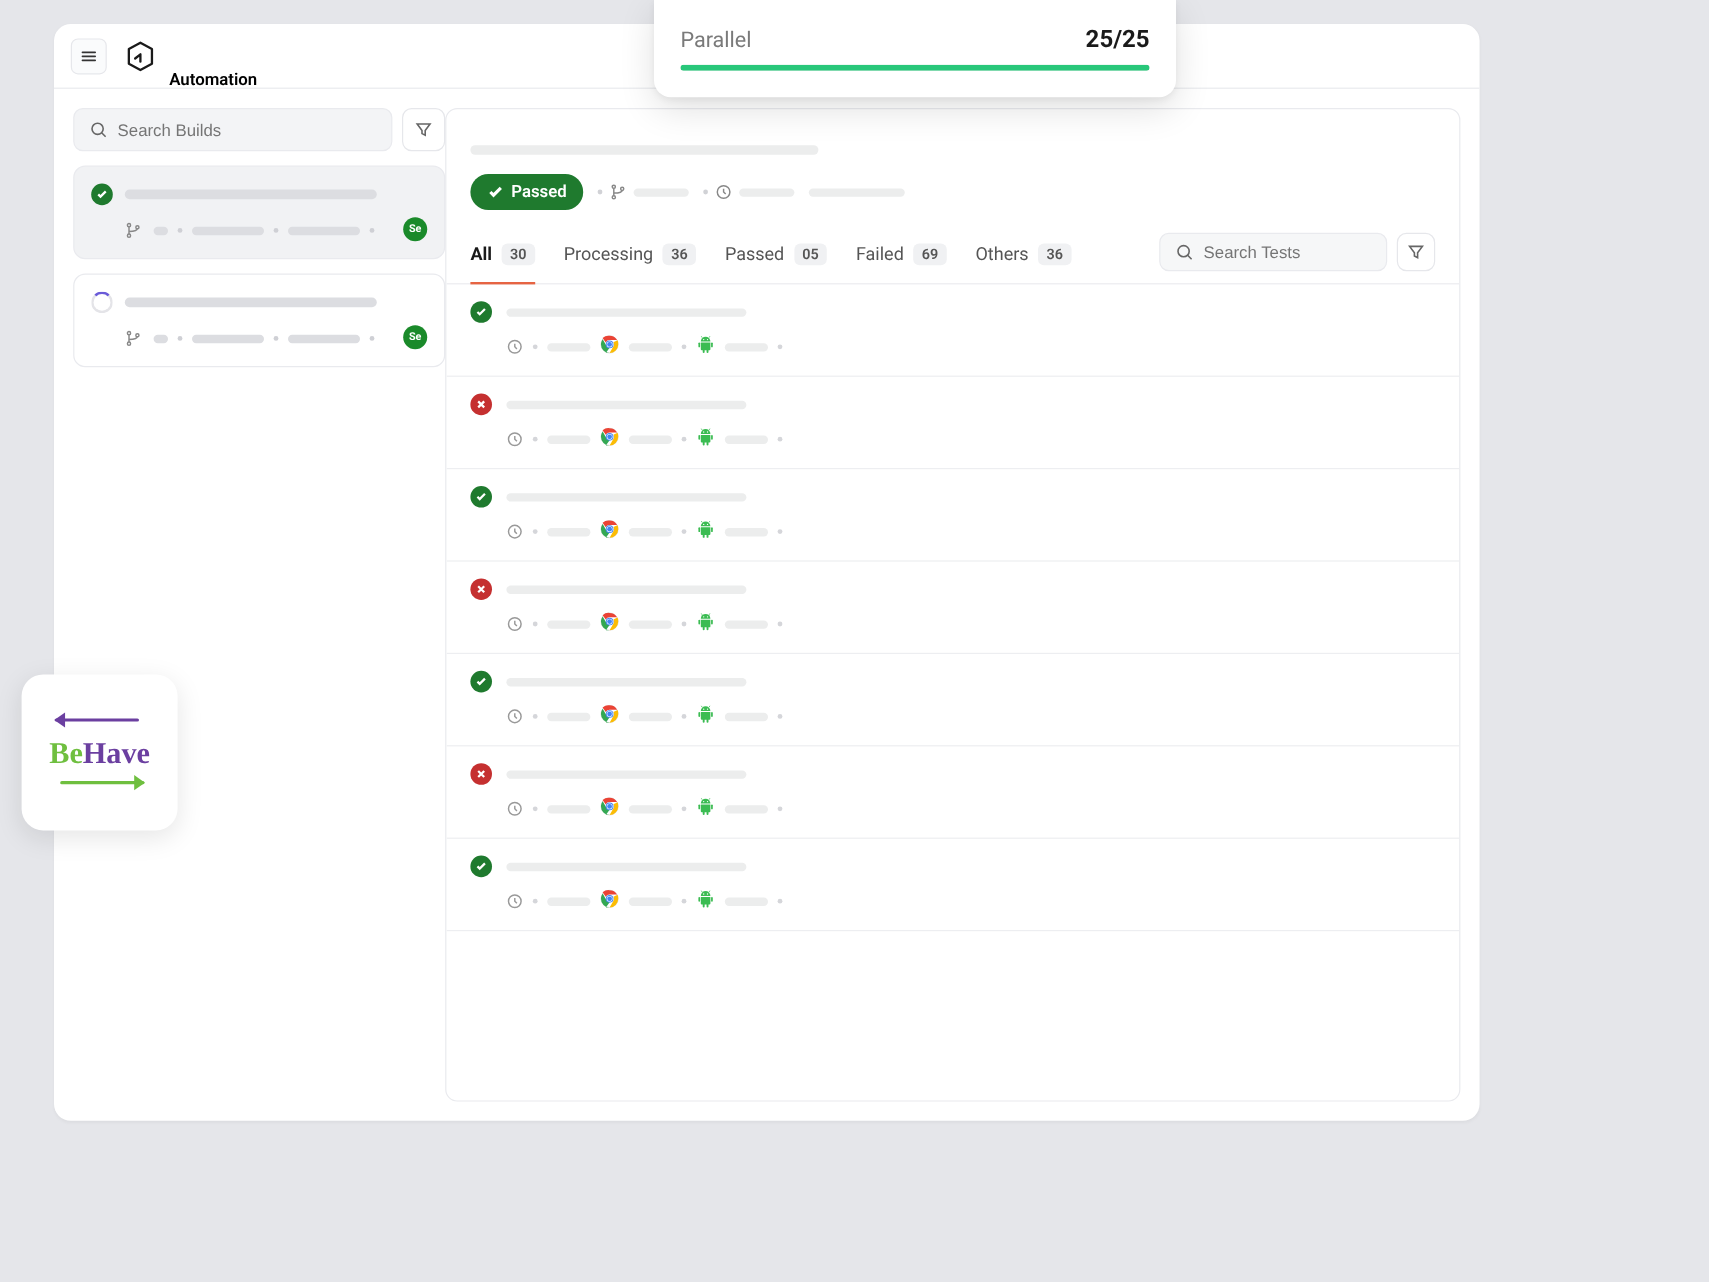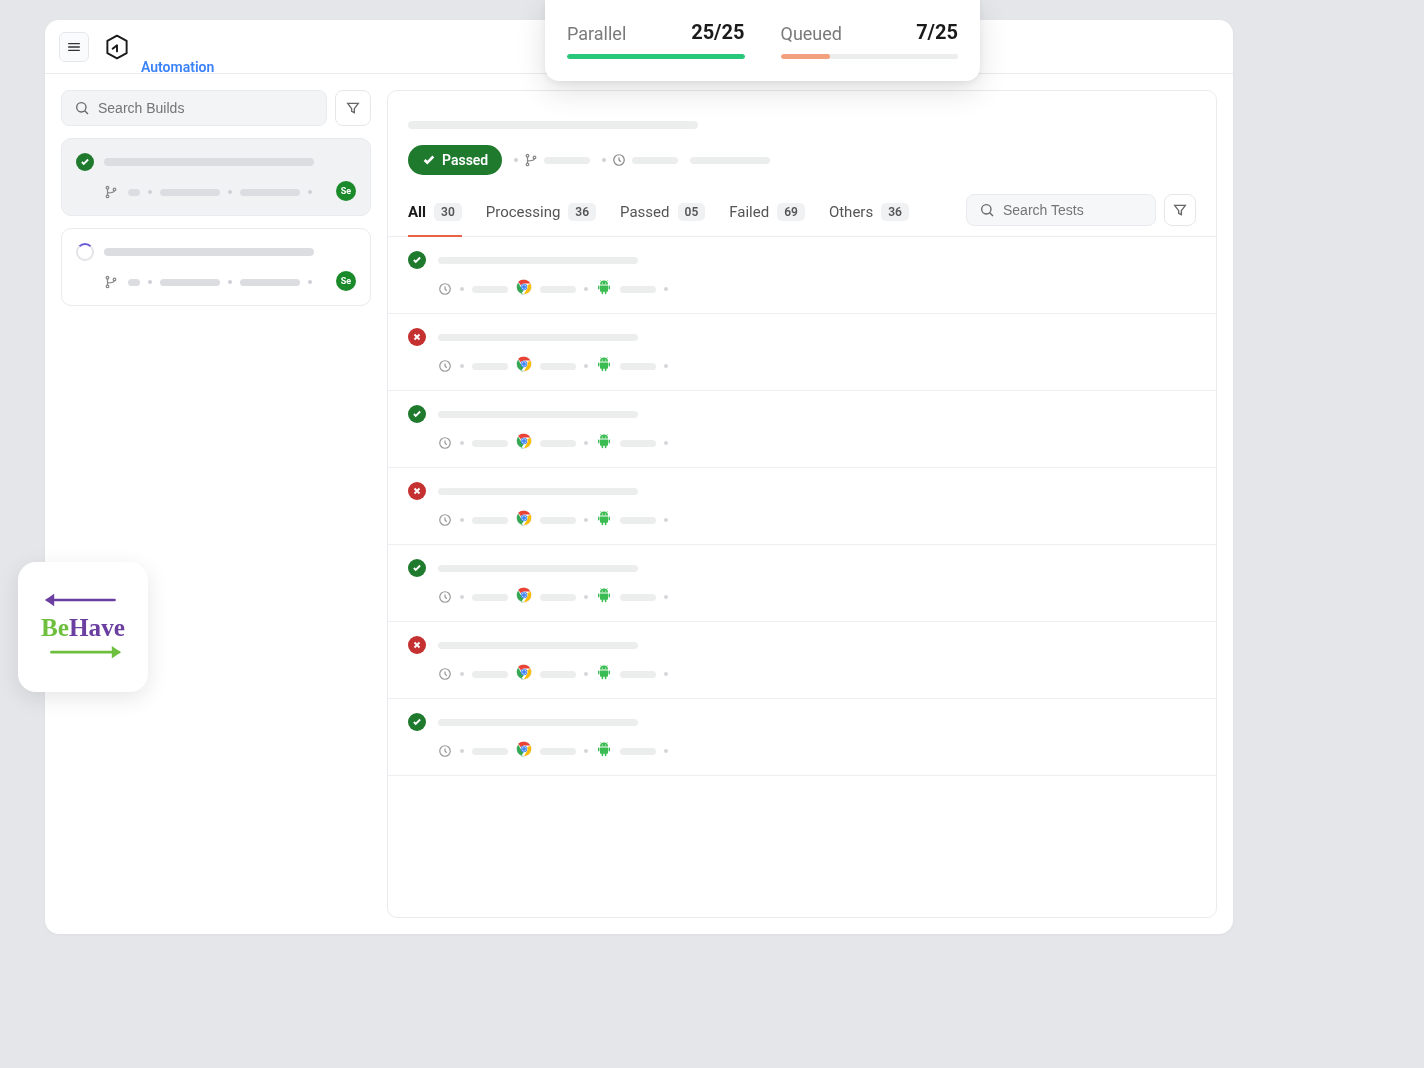--- a/index.html
+++ b/index.html
@@ -37,27 +37,26 @@
   width: 30px; height: 30px;
   border: 1px solid #e6e7eb;
   border-radius: 6px;
   background: #fafbfc;
   display:flex; align-items:center; justify-content:center;
   cursor:pointer;
 }
 .menu-btn svg { width:16px; height:16px; stroke:#333; }
 .logo { display:flex; align-items:center; gap:10px; }
 .logo-svg { width:28px; height:28px; }
-.logo-text { font-weight:600; font-size:14px; color:#3b82f6;margin-top:40px; }
+.logo-text { font-weight:600; font-size:14px; color:#000000;margin-top:40px; }
 
 
 .body {
   display:flex;
   padding: 16px;
-  gap: 16px;
   height: calc(100% - 54px);
 }
 
 
 .sidebar { width: 310px; flex-shrink:0; }
 .search-row { display:flex; gap:8px; margin-bottom:12px; }
 .search-input-wrap {
   flex:1;
   background:#f3f4f6;
   border:1px solid #e9eaee;
@@ -687,29 +686,20 @@
 <div class="stats-card">
   <div class="stat-block">
     <div class="stat-top">
       <span class="stat-label">Parallel</span>
       <span class="stat-value">25/25</span>
     </div>
     <div class="stat-bar">
         <div class="stat-bar-fill green"></div>
       </div>
   </div>
-  <div class="stat-block">
-    <div class="stat-top">
-      <span class="stat-label">Queued</span>
-      <span class="stat-value">7/25</span>
-    </div>
-    <div class="stat-bar">
-        <div class="stat-bar-fill orange"></div>
-      </div>
-  </div>
 </div>
 
 <div class="behave-card">
   <svg class="behave-svg" viewBox="0 0 120 80">
     <path d="M95 10 L20 10" stroke="#6b3fa0" stroke-width="3" fill="none" stroke-linecap="round"></path>
     <path d="M28 3 L18 10 L28 17 Z" fill="#6b3fa0"></path>
     <text x="60" y="50" text-anchor="middle" font-size="28" font-weight="700" font-family="Georgia,serif">
       <tspan fill="#6fbf3f">Be</tspan><tspan fill="#6b3fa0">Have</tspan>
     </text>
     <path d="M25 68 L100 68" stroke="#6fbf3f" stroke-width="3" fill="none" stroke-linecap="round"></path>

